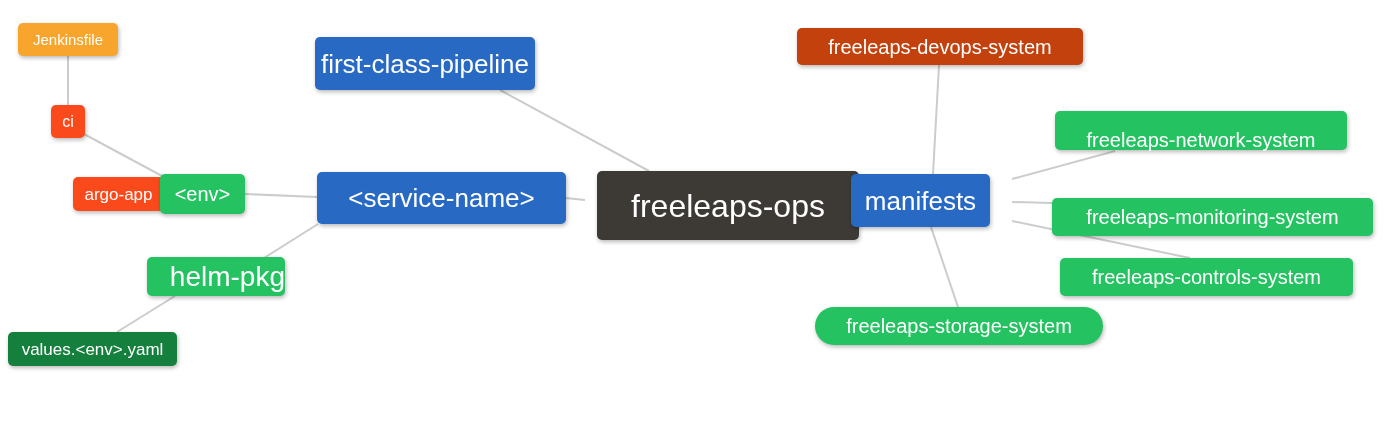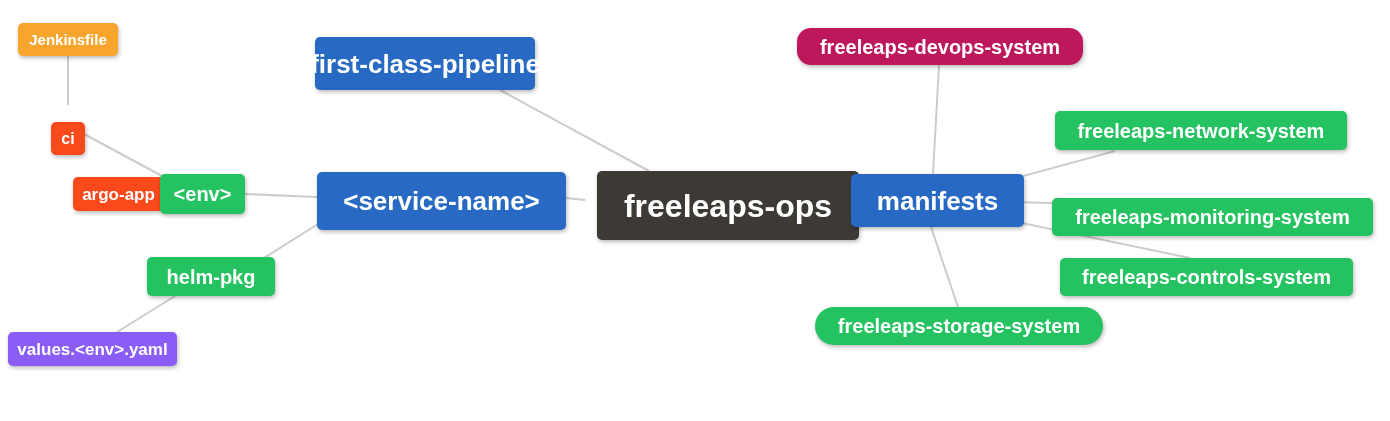--- a/index.html
+++ b/index.html
@@ -7,21 +7,20 @@
     padding: 0;
     background: #ffffff;
     font-family: "Liberation Sans", sans-serif;
   }
   .canvas {
     position: relative;
     width: 1390px;
     height: 421px;
     background: #ffffff;
     overflow: hidden;
-    font-weight: bold;
   }
   svg.edges {
     position: absolute;
     left: 0;
     top: 0;
     width: 1390px;
     height: 421px;
     pointer-events: none;
   }
   .node {
@@ -58,51 +57,51 @@
       <line x1="933" y1="174" x2="939" y2="65" stroke="#cccccc" stroke-width="2"></line>
       <line x1="1012" y1="179" x2="1115" y2="151" stroke="#cccccc" stroke-width="2"></line>
       <line x1="1012" y1="202" x2="1052" y2="203" stroke="#cccccc" stroke-width="2"></line>
       <line x1="1012" y1="221" x2="1190" y2="258" stroke="#cccccc" stroke-width="2"></line>
       <line x1="931" y1="227" x2="958" y2="307" stroke="#cccccc" stroke-width="2"></line>
     </svg>
   <div id="node-layer">
       <div class="node" style="left: 18px; top: 23px; width: 100px; height: 33px; background: rgb(248, 165, 46); font-size: 15px;">
         <span>Jenkinsfile</span>
       </div>
-      <div class="node" style="left: 51px; top: 122px; width: 34px; height: 33px; background: rgb(250, 74, 28); font-size: 16px;">
+      <div class="node" style="left: 51px; top: 105px; width: 34px; height: 33px; background: rgb(250, 74, 28); font-size: 16px;">
         <span>ci</span>
       </div>
       <div class="node" style="left: 31px; top: 177px; width: 91px; height: 34px; background: rgb(250, 74, 28); font-size: 17px; margin-left: 42px;">
         <span>argo-app</span>
       </div>
       <div class="node" style="left: 160px; top: 174px; width: 85px; height: 40px; background: rgb(37, 194, 98); font-size: 20px;">
         <span>&lt;env&gt;</span>
       </div>
-      <div class="node" style="left: 147px; top: 257px; width: 128px; height: 39px; background: rgb(37, 194, 98); font-size: 20px;">
+      <div class="node" style="left: 147px; top: 257px; width: 138px; height: 39px; background: rgb(37, 194, 98); font-size: 28px; justify-content: flex-end;">
         <span>helm-pkg</span>
       </div>
-      <div class="node" style="left: 8px; top: 332px; width: 169px; height: 34px; background: #8b5cf6; font-size: 17px;">
+      <div class="node" style="left: 8px; top: 332px; width: 169px; height: 34px; background: #15803d; font-size: 17px;">
         <span>values.&lt;env&gt;.yaml</span>
       </div>
       <div class="node" style="left: 315px; top: 37px; width: 220px; height: 53px; background: rgb(39, 105, 195); font-size: 26px;">
         <span>first-class-pipeline</span>
       </div>
-      <div class="node" style="left: 317px; top: 172px; width: 249px; height: 58px; background: rgb(39, 105, 195); font-size: 26px;">
+      <div class="node" style="left: 317px; top: 172px; width: 249px; height: 52px; background: rgb(39, 105, 195); font-size: 26px;">
         <span>&lt;service-name&gt;</span>
       </div>
       <div class="node" style="left: 585px; top: 171px; width: 262px; height: 69px; background: rgb(61, 57, 53); font-size: 32px; margin-left: 12px;">
         <span>freeleaps-ops</span>
       </div>
-      <div class="node" style="left: 851px; top: 174px; width: 173px; height: 53px; background: rgb(39, 105, 195); font-size: 26px;">
+      <div class="node" style="left: 851px; top: 174px; width: 139px; height: 53px; background: rgb(39, 105, 195); font-size: 26px;">
         <span>manifests</span>
       </div>
-      <div class="node" style="left: 797px; top: 28px; width: 286px; height: 37px; background: #be185d; font-size: 20px; border-radius: 14px;">
+      <div class="node" style="left: 797px; top: 28px; width: 286px; height: 37px; background: #c2410c; font-size: 20px;">
         <span>freeleaps-devops-system</span>
       </div>
-      <div class="node" style="left: 1055px; top: 111px; width: 292px; height: 39px; background: rgb(37, 194, 98); font-size: 20px;">
+      <div class="node" style="left: 1055px; top: 111px; width: 292px; height: 39px; background: rgb(37, 194, 98); font-size: 20px; align-items: flex-end;">
         <span>freeleaps-network-system</span>
       </div>
       <div class="node" style="left: 1052px; top: 186px; width: 321px; height: 38px; background: rgb(37, 194, 98); font-size: 20px; margin-top: 12px;">
         <span>freeleaps-monitoring-system</span>
       </div>
       <div class="node" style="left: 1060px; top: 258px; width: 293px; height: 38px; background: rgb(37, 194, 98); font-size: 20px;">
         <span>freeleaps-controls-system</span>
       </div>
       <div class="node" style="left: 815px; top: 307px; width: 288px; height: 38px; background: rgb(37, 194, 98); font-size: 20px; border-radius: 19px;">
         <span>freeleaps-storage-system</span>

